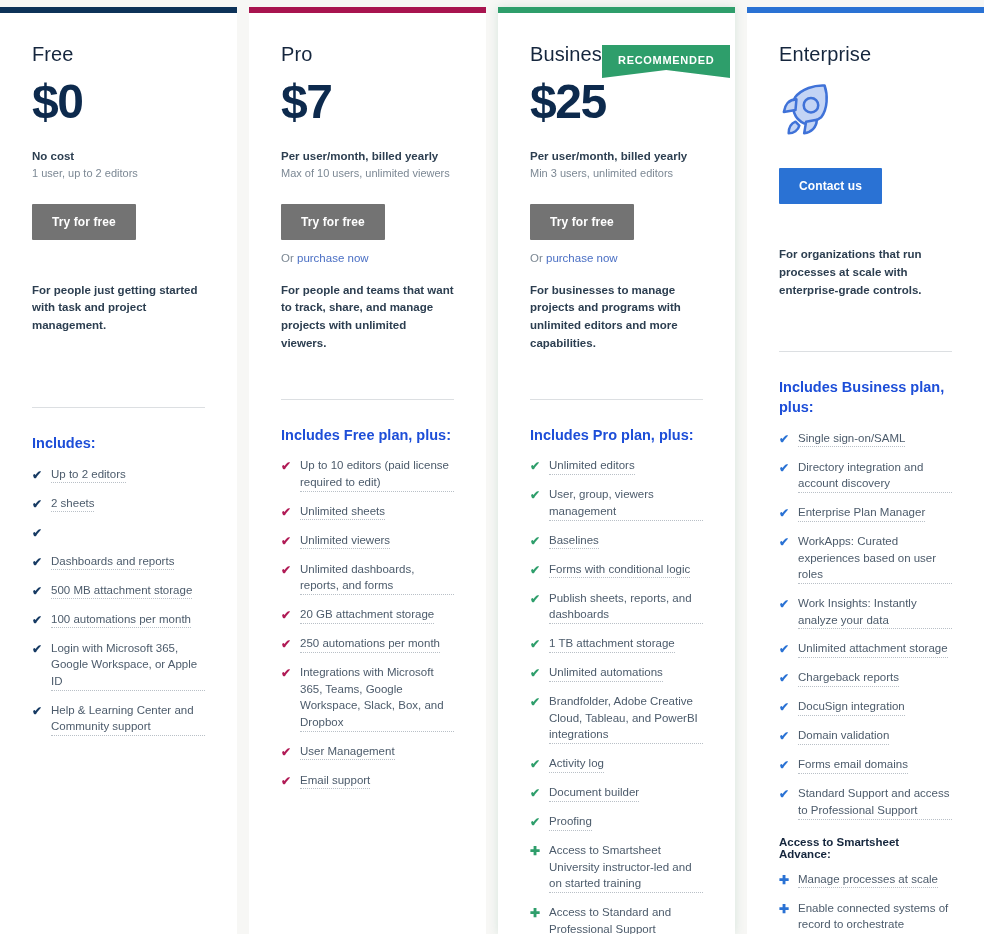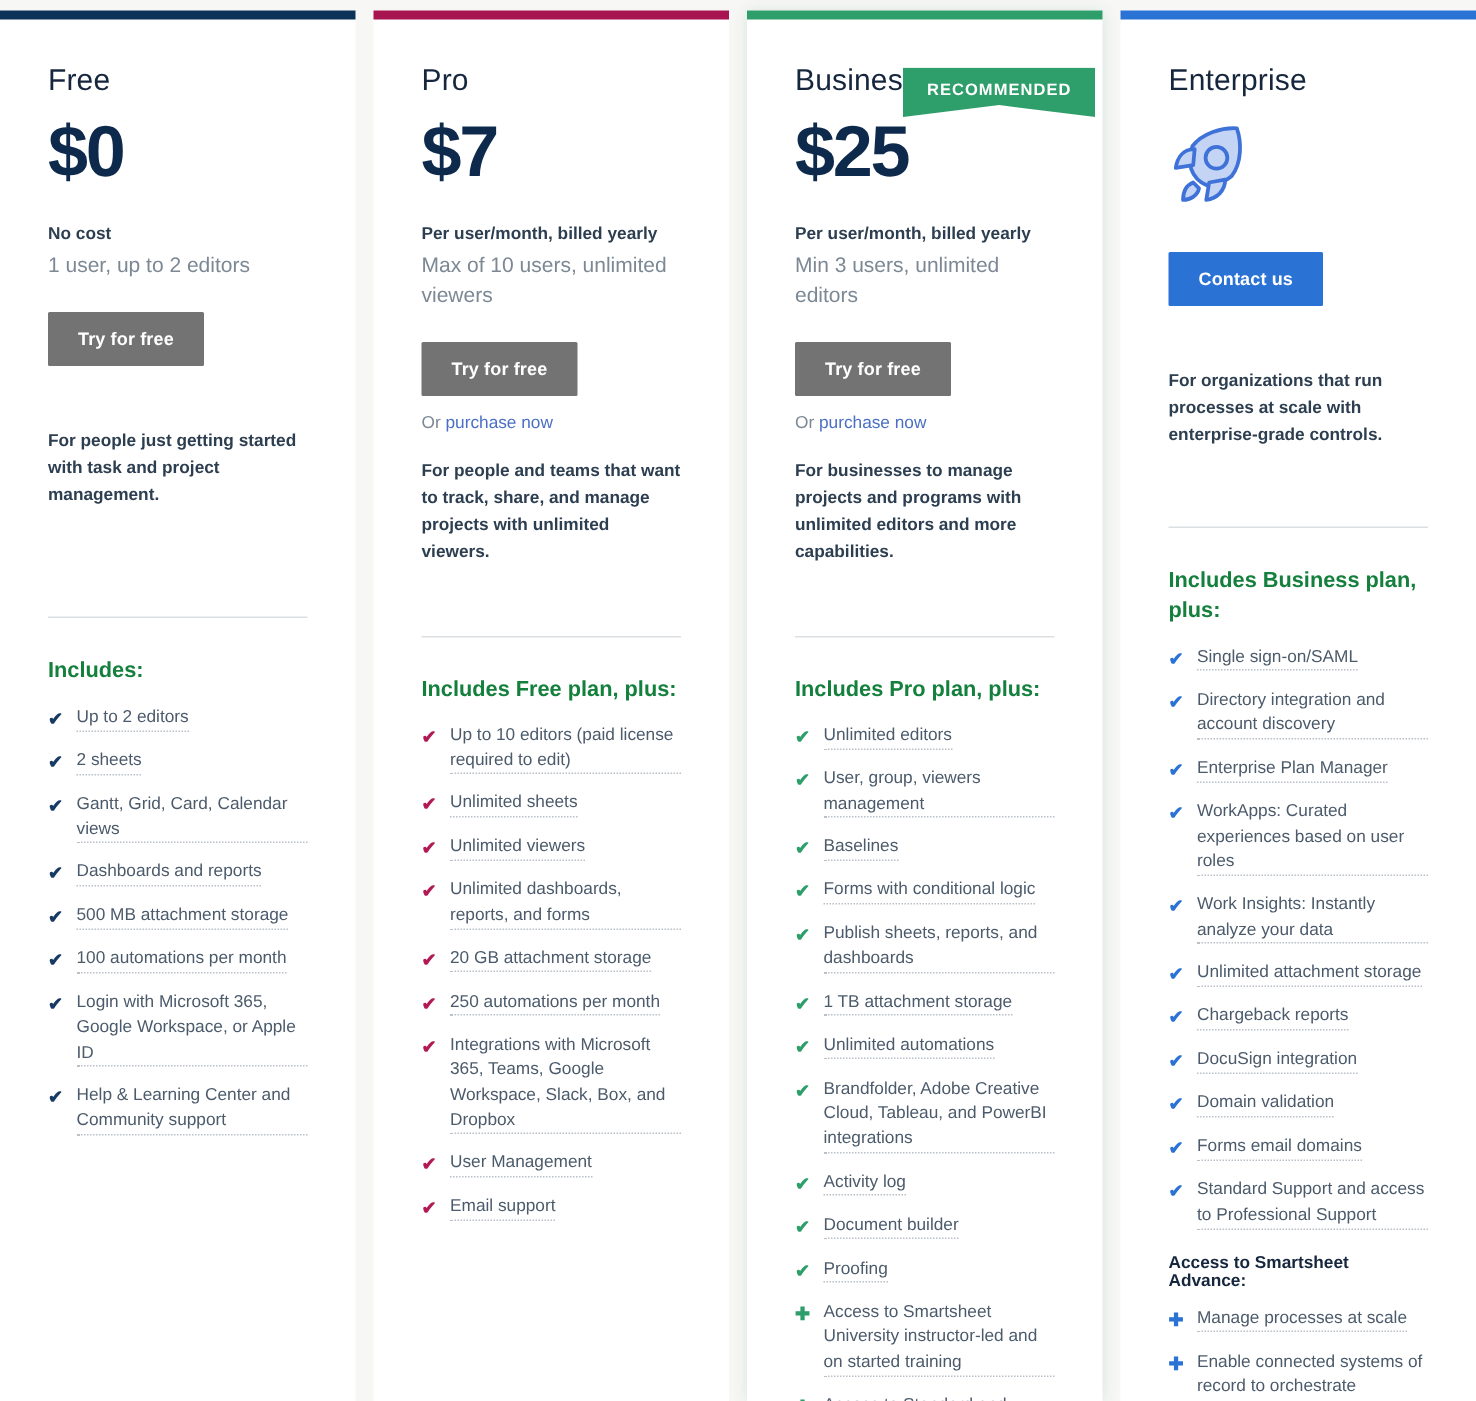--- a/index.html
+++ b/index.html
@@ -40,21 +40,21 @@
     color: #0d2a4d; letter-spacing: -1.5px;
     line-height: 1; margin-top: 12px;
   }
   .rocket-wrap { margin-top: 14px; height: 66px; }
   .price-meta {
     margin-top: 22px;
     font-size: 11.5px; color: #2c3e50; font-weight: 700;
     line-height: 1.45;
   }
   .price-sub {
-    font-size: 14px; color: #7c8894; font-weight: 400;
+    font-size: 11px; color: #7c8894; font-weight: 400;
     line-height: 1.45; margin-top: 1px;
   }
   .cta-btn {
     display: inline-block; margin-top: 22px;
     padding: 11px 20px; border: none; cursor: pointer;
     color: #fff; font-size: 12px; font-weight: 700;
     font-family: "Liberation Sans", sans-serif;
     letter-spacing: .1px; border-radius: 1px;
   }
   .cta-green { background: #737373; }
@@ -65,21 +65,21 @@
   .purchase-line a { color: #4a6fc4; text-decoration: none; cursor: pointer; }
   .cta-spacer { height: 24px; }
   .plan-desc {
     margin-top: 18px; font-size: 11.5px; font-weight: 700;
     color: #2c3e50; line-height: 1.55;
   }
   .divider {
     margin: 0 32px; border-top: 1px solid #dcdfe2;
   }
   .includes-title {
-    font-size: 14.5px; color: #15803d; font-weight: 700;
+    font-size: 14.5px; color: #1d4ed8; font-weight: 700;
     line-height: 1.35; margin-bottom: 12px;
   }
   ul.feature-list { list-style: none; }
   ul.feature-list li {
     display: flex; align-items: flex-start;
     margin-bottom: 11px;
     font-size: 11.5px; line-height: 1.45; color: #4c5b6b;
   }
   .f-icon {
     flex: 0 0 auto; width: 14px; margin-right: 5px;
@@ -119,21 +119,20 @@
           <li>
             <span class="f-icon" style="color: rgb(22, 58, 99);">✔</span>
             <span class="f-text">Up to 2 editors</span>
           </li>
           <li>
             <span class="f-icon" style="color: rgb(22, 58, 99);">✔</span>
             <span class="f-text">2 sheets</span>
           </li>
           <li>
             <span class="f-icon" style="color: rgb(22, 58, 99);">✔</span>
-            <span class="f-text">Gantt, Grid, Card, Calendar views</span>
           </li>
           <li>
             <span class="f-icon" style="color: rgb(22, 58, 99);">✔</span>
             <span class="f-text">Dashboards and reports</span>
           </li>
           <li>
             <span class="f-icon" style="color: rgb(22, 58, 99);">✔</span>
             <span class="f-text">500 MB attachment storage</span>
           </li>
           <li>

